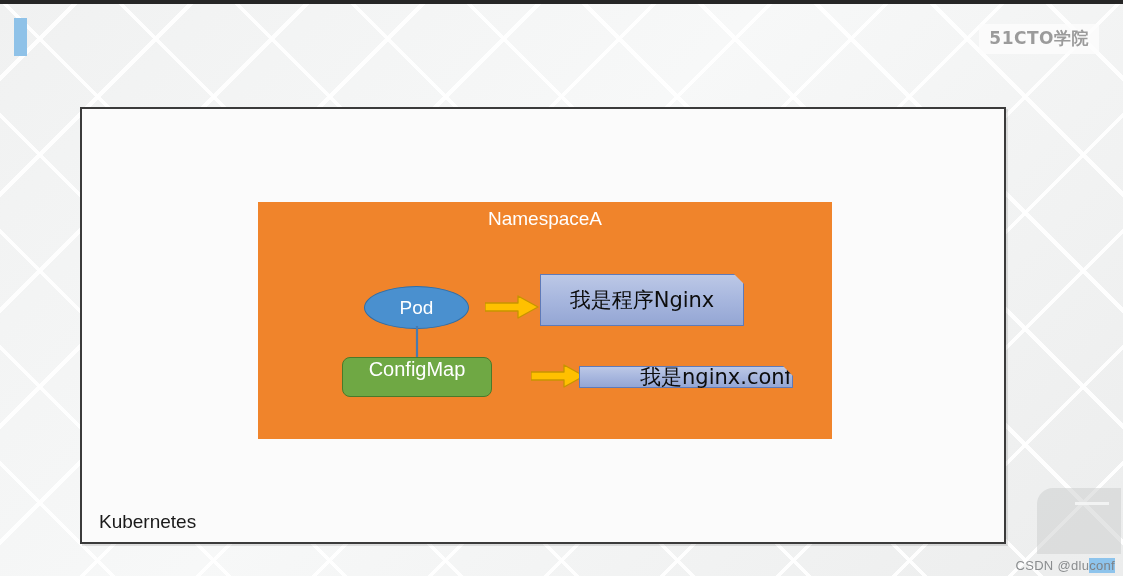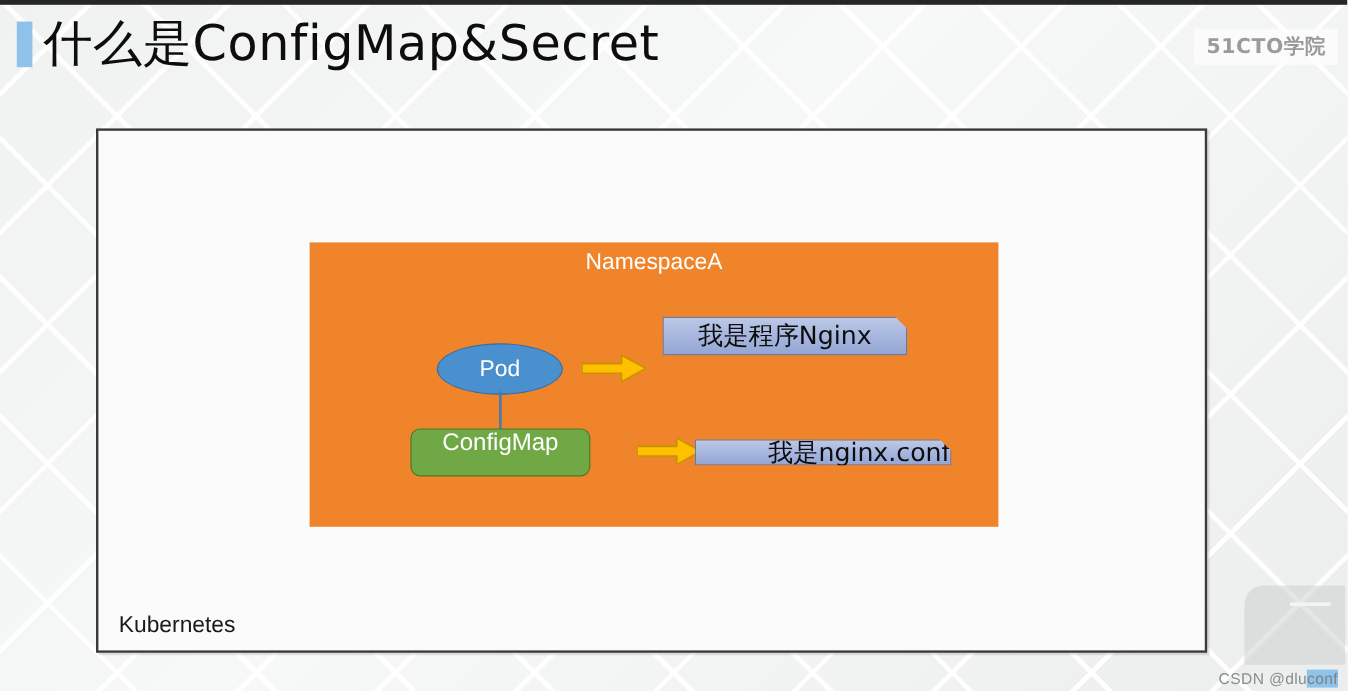--- a/index.html
+++ b/index.html
@@ -67,21 +67,21 @@
     line-height: 60px;
     color: #0d0d0d;
     letter-spacing: 0.5px;
     white-space: nowrap;
     font-family: "DejaVu Sans", "Liberation Sans", sans-serif;
   }
 
   
   #brand-logo {
     position: absolute;
-    right: 8px;
+    right: 24px;
     top: 20px;
     padding: 3px 10px 4px;
     background: rgba(252,252,252,0.82);
     color: #9b9b9b;
     font-size: 17px;
     font-weight: bold;
     letter-spacing: 0.5px;
     font-family: "DejaVu Sans", "Liberation Sans", sans-serif;
     white-space: nowrap;
   }
@@ -190,24 +190,23 @@
     justify-content: center;
     box-shadow: 2px 2px 2px rgba(0,0,0,0.18);
   }
   .callout-label {
     font-size: 21px;
     color: #0d0d0d;
     white-space: nowrap;
     font-family: "DejaVu Sans", "Liberation Sans", sans-serif;
   }
   #callout-nginx {
-    left: 282px; top: 62px;
-    width: 204px; height: 32px;
+    left: 282px; top: 72px;
+    width: 204px; height: 52px;
     clip-path: polygon(0 0, calc(100% - 10px) 0, 100% 10px, 100% 100%, 0 100%);
-    margin-left: 12px;
   }
   #callout-conf {
     left: 321px; top: 164px;
     width: 214px; height: 22px;
     clip-path: polygon(0 0, calc(100% - 10px) 0, 100% 10px, 100% 100%, 0 100%);
     justify-content: flex-end;
   }
 
   
   #corner-badge {
@@ -243,21 +242,20 @@
 </style>
 </head>
 <body>
 
 <div id="slide">
 
   <div id="top-strip"></div>
 
   <div id="title-bar">
     <div id="title-accent"></div>
-    <div id="title-text">什么是ConfigMap&amp;Secret</div>
     <div id="brand-logo">51CTO学院</div>
   </div>
 
   <div id="panel">
 
     <div id="namespace-box">
       <div id="pod-node">
         <span id="pod-label">Pod</span>
       </div>
 

